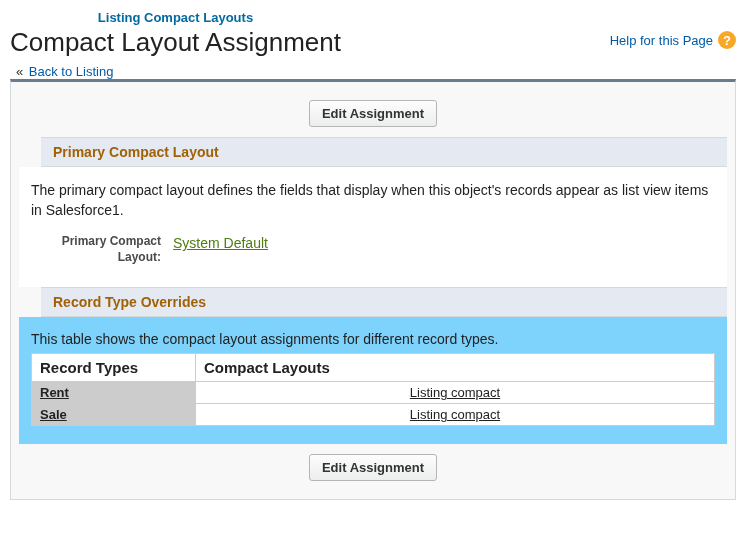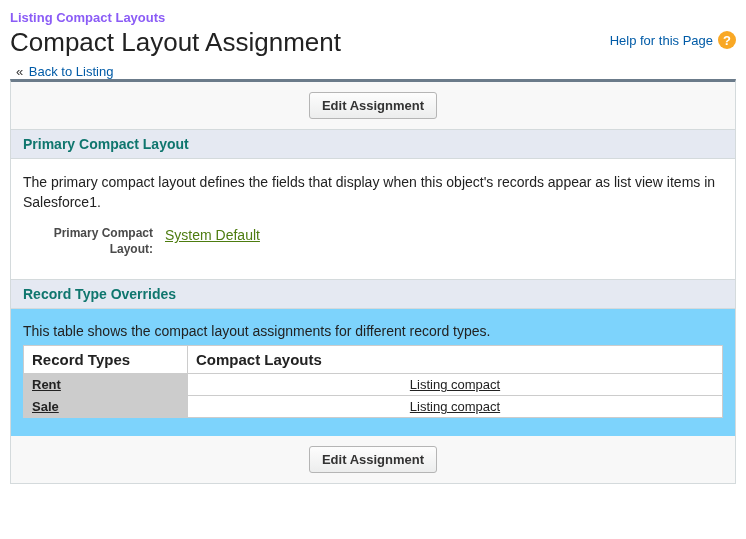--- a/index.html
+++ b/index.html
@@ -14,22 +14,23 @@
   }
   .header-row {
     display: flex;
     justify-content: space-between;
     align-items: flex-start;
   }
   .header-left { }
   .breadcrumb {
     font-size: 13px;
     font-weight: bold;
-    color: #8b5cf6;
+    color: #0369a1;
     margin: 0 0 2px 0;
+    text-align: center;
   }
   .page-title {
     font-size: 26px;
     font-weight: normal;
     color: #222;
     margin: 0;
   }
   .help-link {
     color: #015ba7;
     text-decoration: none;
@@ -60,21 +61,21 @@
     margin-right: 2px;
   }
   .back-link a {
     color: #015ba7;
     text-decoration: none;
   }
   .panel {
     border: 1px solid #d4dadc;
     border-top: 3px solid #6b7b8a;
     background: #f8f8f8;
-    padding: 0;
+    padding: 8px;
   }
   .btn-row {
     text-align: center;
     padding: 10px 0;
     background: #f8f8f8;
   }
   .btn {
     display: inline-block;
     background: linear-gradient(#fdfdfd, #eceded);
     border: 1px solid #b5b5b5;
@@ -86,21 +87,22 @@
     cursor: pointer;
     font-family: Arial, Helvetica, sans-serif;
   }
   .section-header {
     background: #e5e9f2;
     border-top: 1px solid #d4dadc;
     border-bottom: 1px solid #d4dadc;
     padding: 6px 12px;
     font-weight: bold;
     font-size: 14px;
-    color: #0f766e;
+    color: #a16207;
+    margin-left: 22px;
   }
   .section-body {
     background: #fff;
     padding: 14px 12px 22px 12px;
     font-size: 14px;
     color: #222;
     line-height: 1.4;
   }
   .field-row {
     display: flex;

